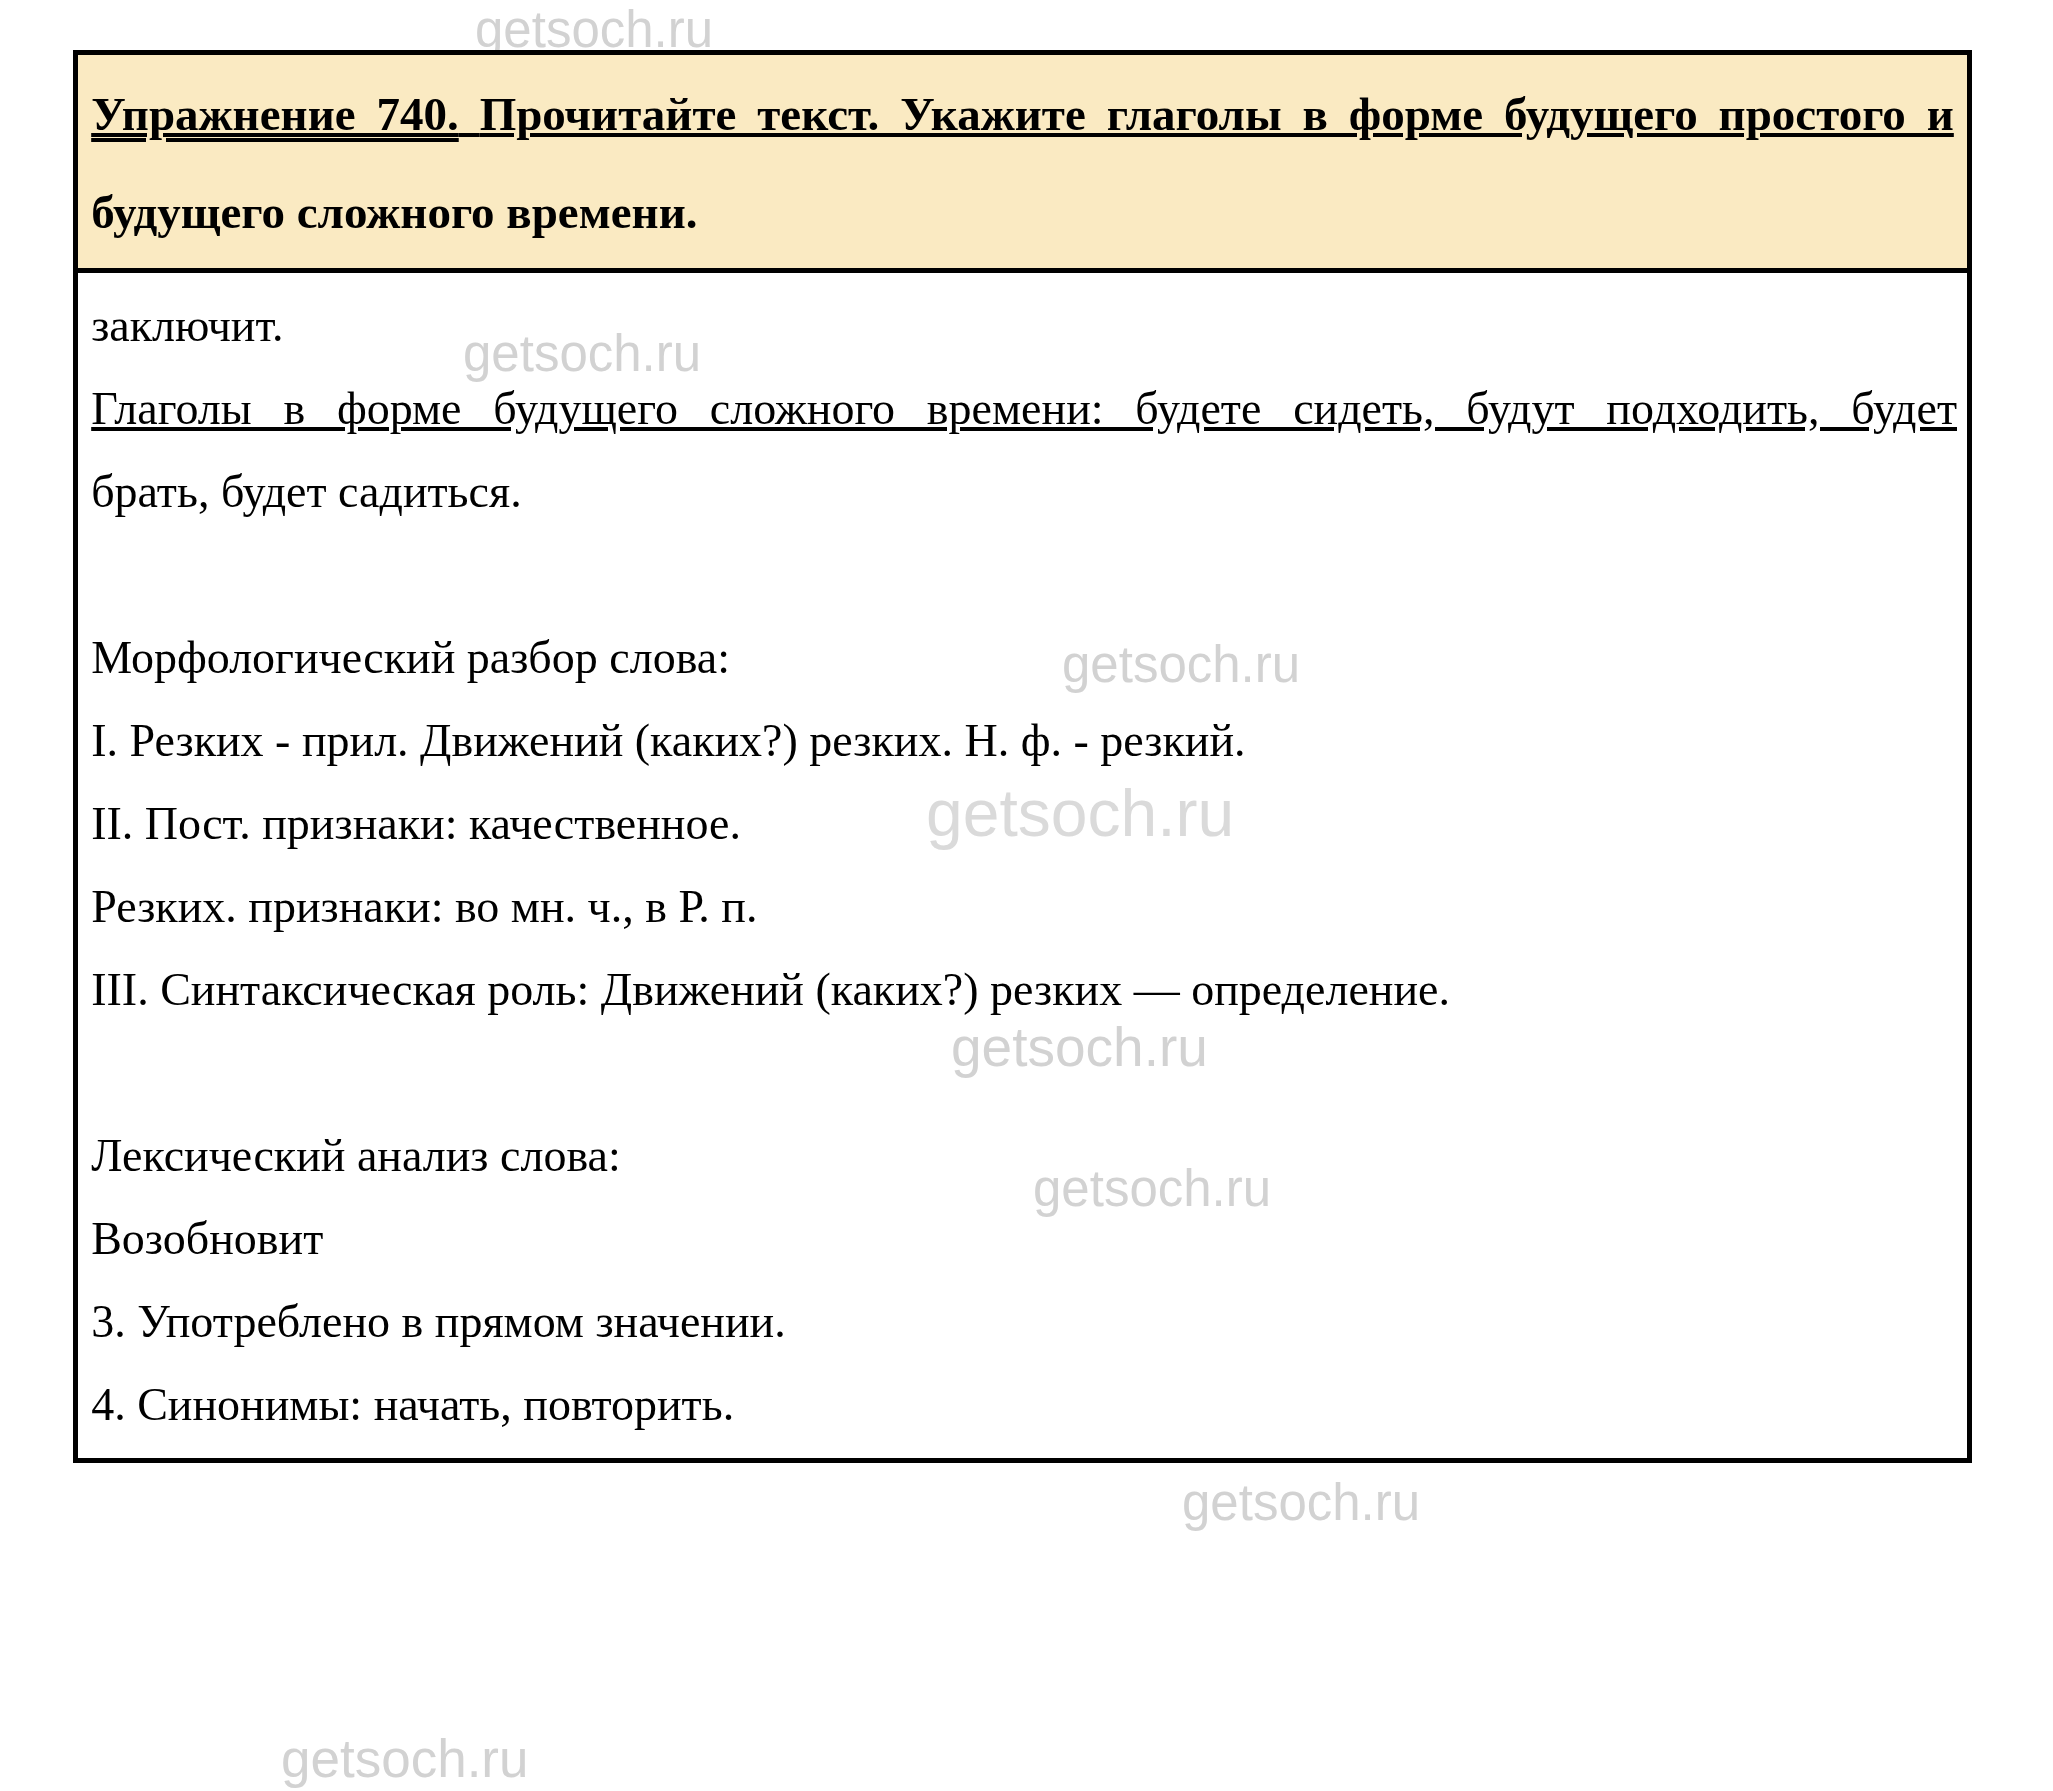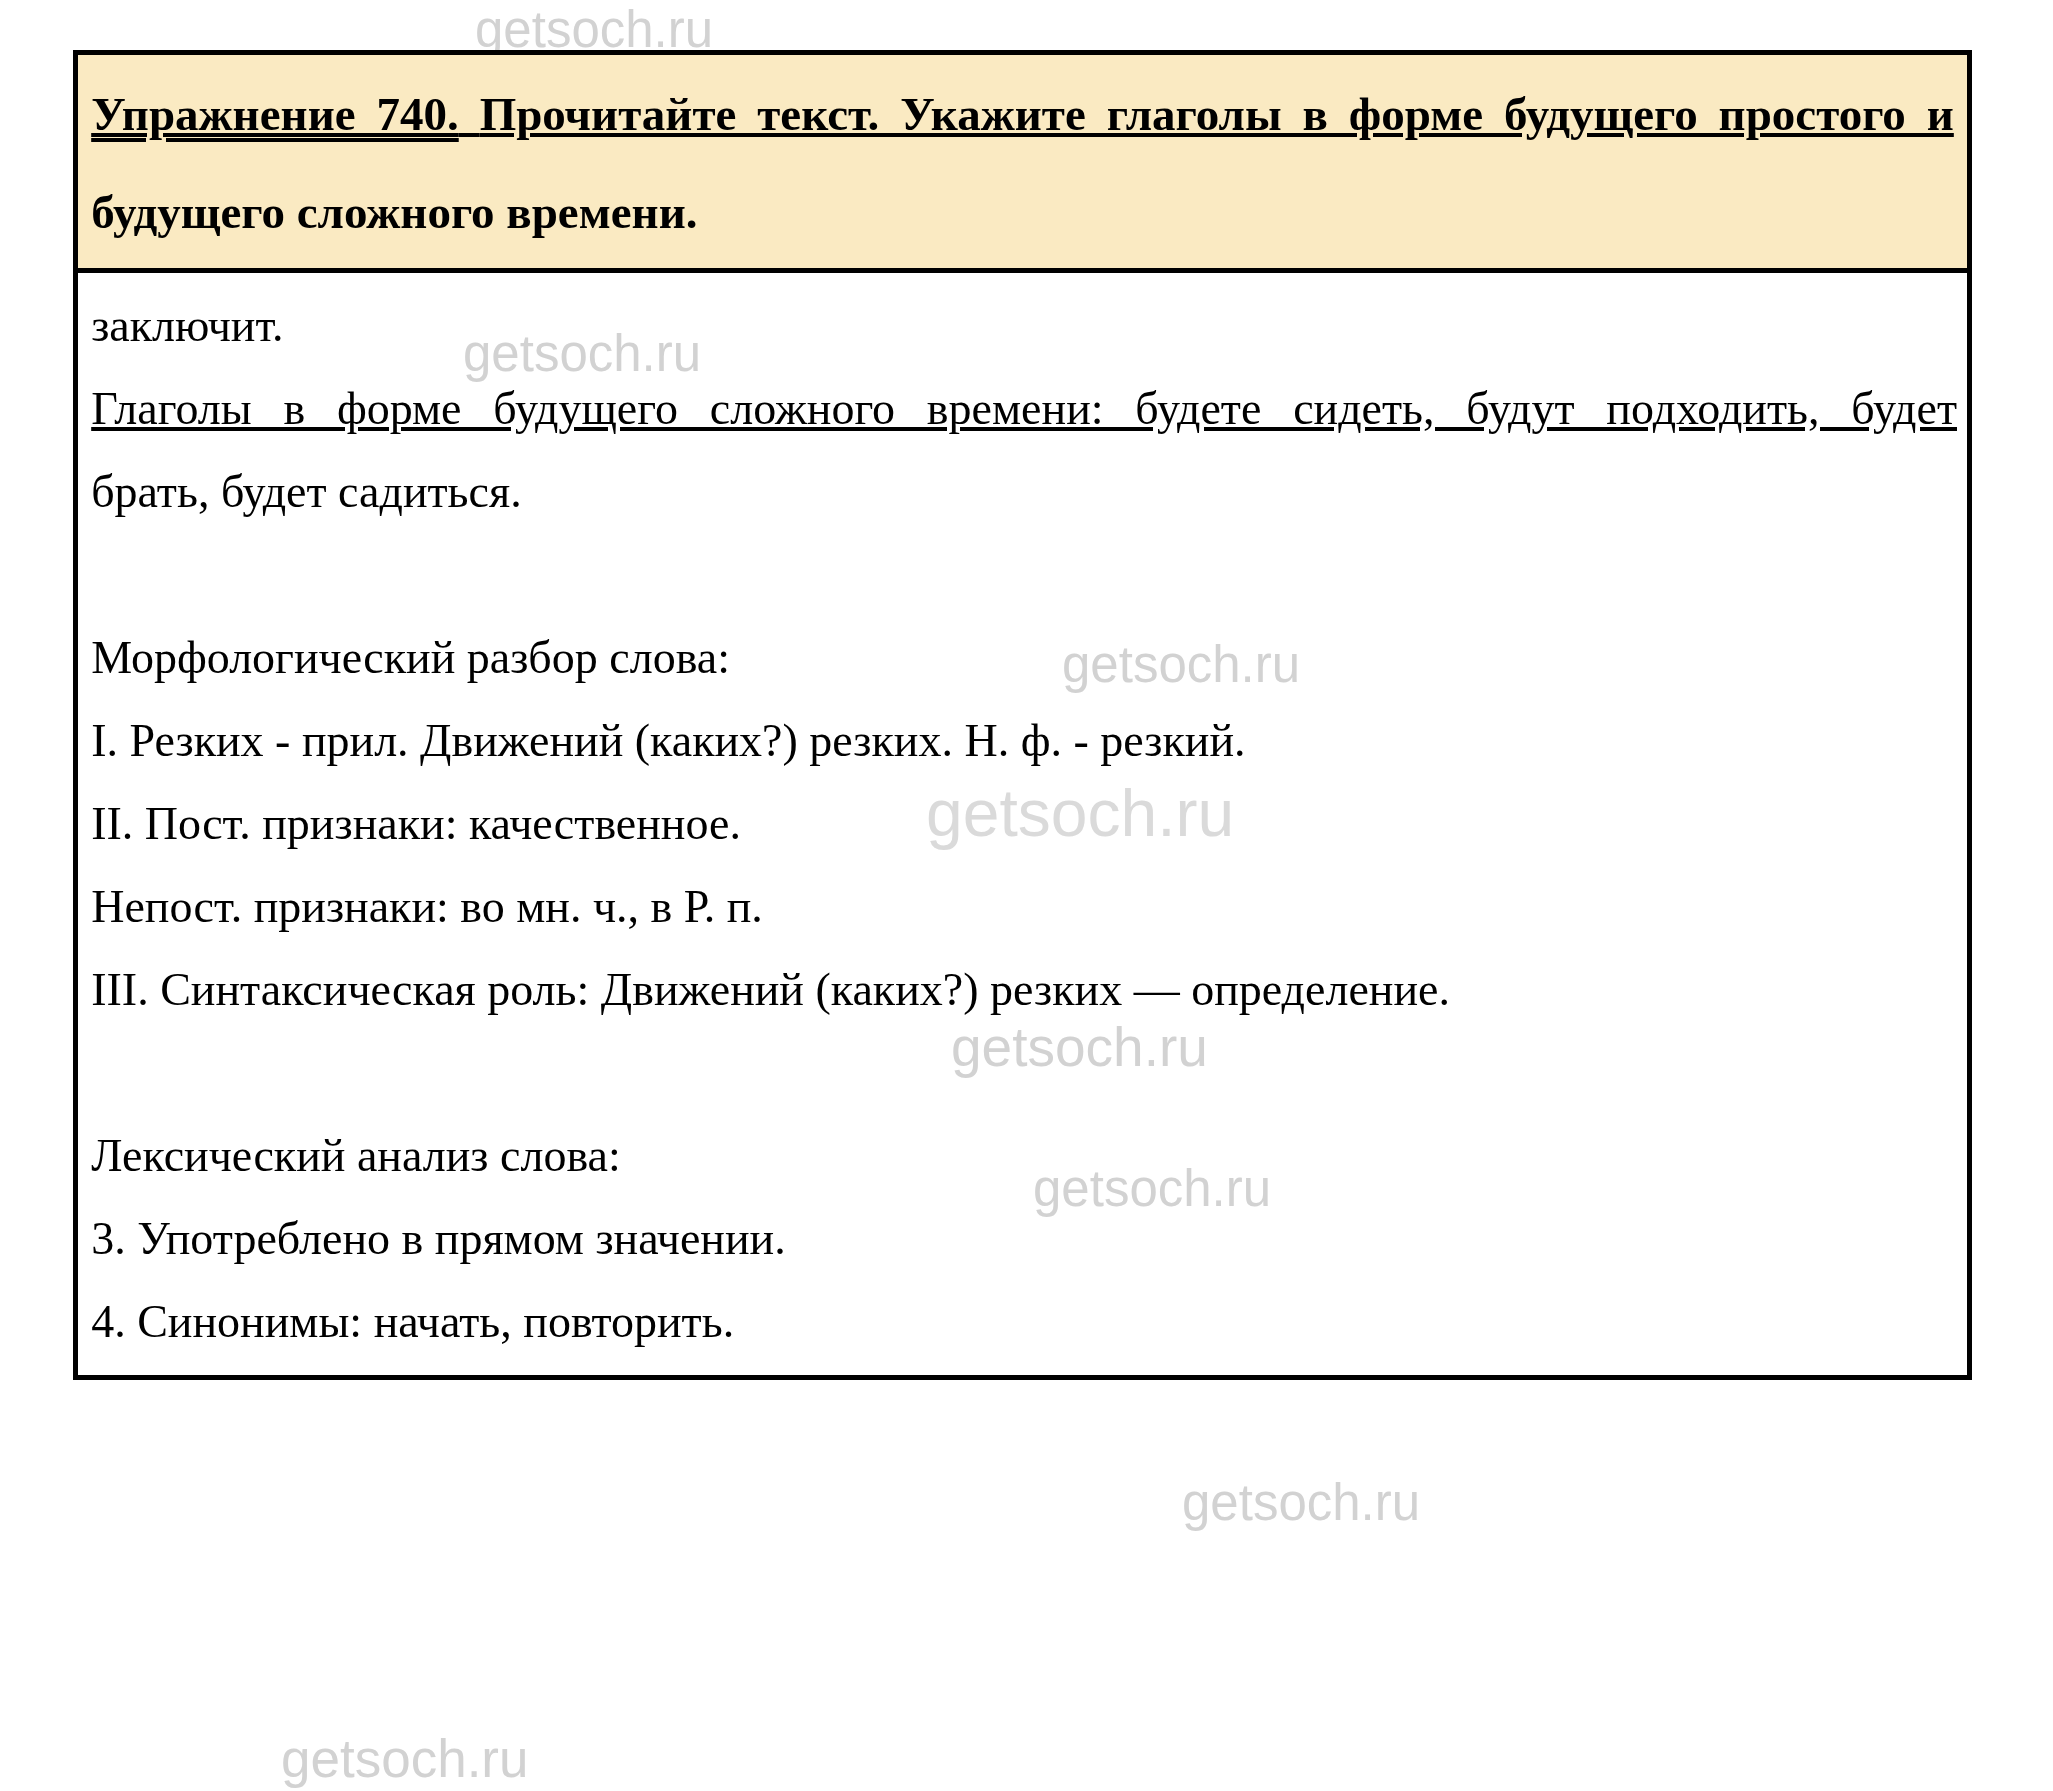--- a/index.html
+++ b/index.html
@@ -96,24 +96,25 @@
     </div>
 
     <div class="box-body">
       <p class="tline">заключит.</p>
       <p class="tline just">Глаголы в форме будущего сложного времени: будете сидеть, будут подходить, будет</p>
       <p class="tline">брать, будет садиться.</p>
 
       <p class="tline gap">Морфологический разбор слова:</p>
       <p class="tline">I. Резких - прил. Движений (каких?) резких. Н. ф. - резкий.</p>
       <p class="tline">II. Пост. признаки: качественное.</p>
-      <p class="tline">Непост. признаки: во мн. ч., в Р. п.</p>
+      <p class="tline">Резких. признаки: во мн. ч., в Р. п.</p>
       <p class="tline">III. Синтаксическая роль: Движений (каких?) резких — определение.</p>
 
       <p class="tline gap">Лексический анализ слова:</p>
+      <p class="tline">Возобновит</p>
       <p class="tline">3. Употреблено в прямом значении.</p>
       <p class="tline">4. Синонимы: начать, повторить.</p>
     </div>
 
   </div>
 
 </div>
 
 
 </body></html>

